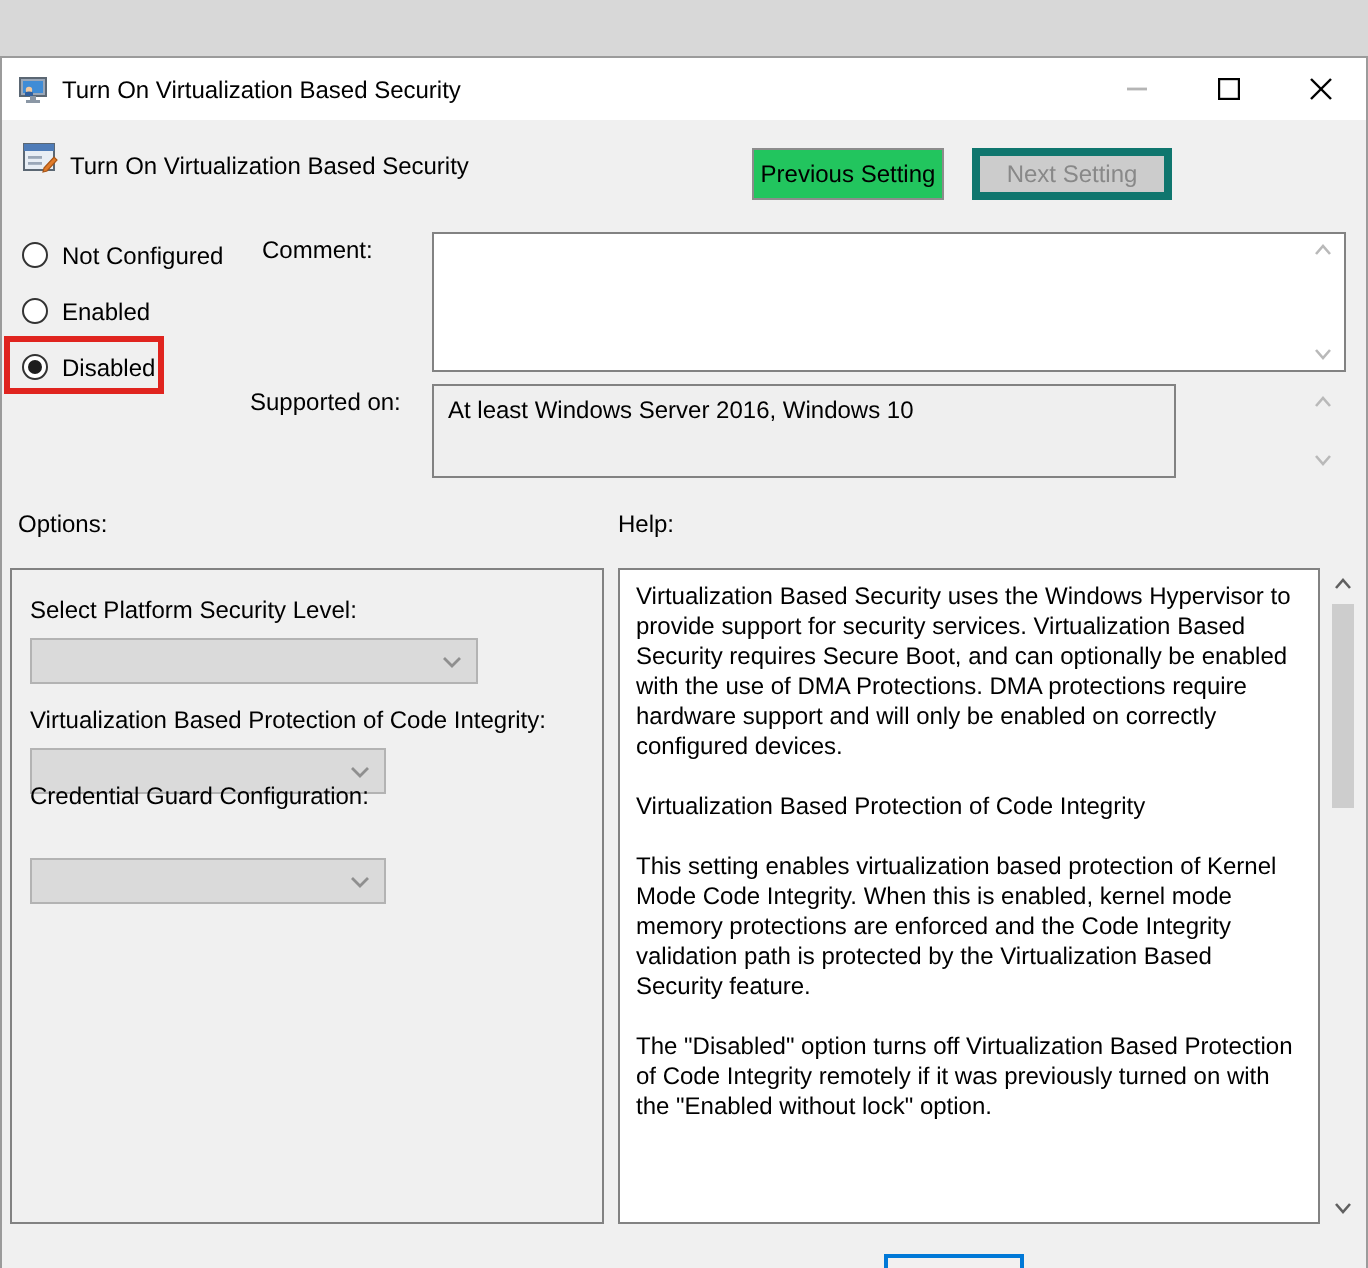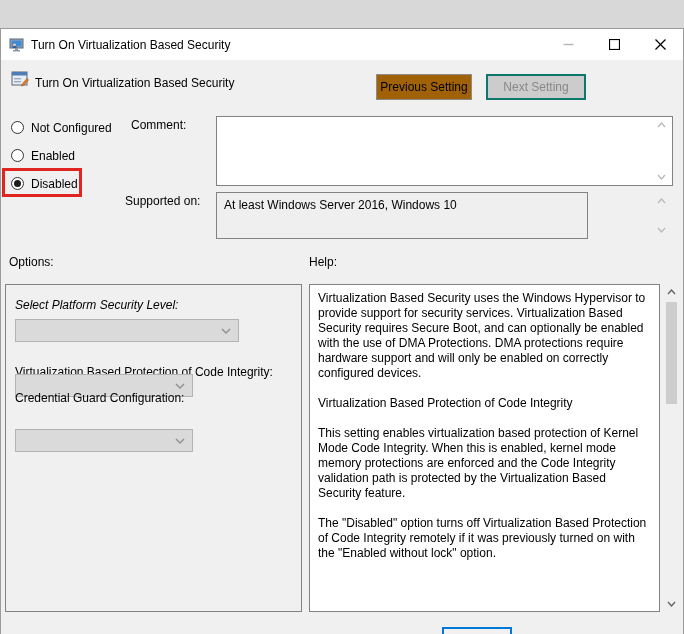--- a/index.html
+++ b/index.html
@@ -26,22 +26,22 @@
   .capbtn { width:46px; height:31px; display:flex; align-items:center; justify-content:center; }
 
   
   .policy-icon { position:absolute; left:10px; top:41px; width:18px; height:18px; }
   .policy-title { position:absolute; left:34px; top:47px; font-size:12px; }
   .hdr-btn {
     position:absolute; top:45px; height:26px; font-size:12px;
     font-family:"Liberation Sans",sans-serif;
     display:flex; align-items:center; justify-content:center;
   }
-  .btn-prev { left:375px; width:96px; background:#a16207; border:1px solid #8c8c8c; color:#000; }
-  .btn-next { left:485px; width:100px; background:#cccccc; border:2px solid #0f766e; color:#888888; }
+  .btn-prev { left:375px; width:96px; background:#22c55e; border:1px solid #8c8c8c; color:#000; }
+  .btn-next { left:485px; width:100px; background:#cccccc; border:4px solid #0f766e; color:#888888; }
 
   
   .radio-item { position:absolute; left:10px; display:flex; align-items:center; height:17px; }
   .radio-circle {
     width:13px; height:13px; border-radius:50%;
     border:1px solid #333333; background:#ffffff; margin-right:7px;
     display:flex; align-items:center; justify-content:center; flex:0 0 auto;
   }
   .radio-circle.sel::after { content:""; width:7px; height:7px; border-radius:50%; background:#1d1d1d; }
   .red-annotation {
@@ -178,27 +178,27 @@
     <polyline points="1,5 4.5,1 8,5" fill="none" stroke="#b9b9b9" stroke-width="1.3"></polyline>
   </svg>
   <svg class="mini-chev" style="left:656px; top:198px;" viewBox="0 0 9 6">
     <polyline points="1,1 4.5,5 8,1" fill="none" stroke="#b9b9b9" stroke-width="1.3"></polyline>
   </svg>
 
   <span class="field-label" style="left:8px; top:226px;">Options:</span>
   <span class="field-label" style="left:308px; top:226px;">Help:</span>
 
   <div class="options-panel">
-    <span class="opt-label" style="top:13px;font-style:italic;">Select Platform Security Level:</span>
+    <span class="opt-label" style="top:13px;">Select Platform Security Level:</span>
     <div class="dropdown" style="top:34px; width:224px;">
       <svg width="10" height="6" viewBox="0 0 10 6">
         <polyline points="1,1 5,5 9,1" fill="none" stroke="#8f8f8f" stroke-width="1.4"></polyline>
       </svg>
     </div>
-    <span class="opt-label" style="top:80px;">Virtualization Based Protection of Code Integrity:</span>
+    <span class="opt-label" style="top:68px;">Virtualization Based Protection of Code Integrity:</span>
     <div class="dropdown" style="top:89px; width:178px;">
       <svg width="10" height="6" viewBox="0 0 10 6">
         <polyline points="1,1 5,5 9,1" fill="none" stroke="#8f8f8f" stroke-width="1.4"></polyline>
       </svg>
     </div>
     <span class="opt-label" style="top:106px;">Credential Guard Configuration:</span>
     <div class="dropdown" style="top:144px; width:178px;">
       <svg width="10" height="6" viewBox="0 0 10 6">
         <polyline points="1,1 5,5 9,1" fill="none" stroke="#8f8f8f" stroke-width="1.4"></polyline>
       </svg>

